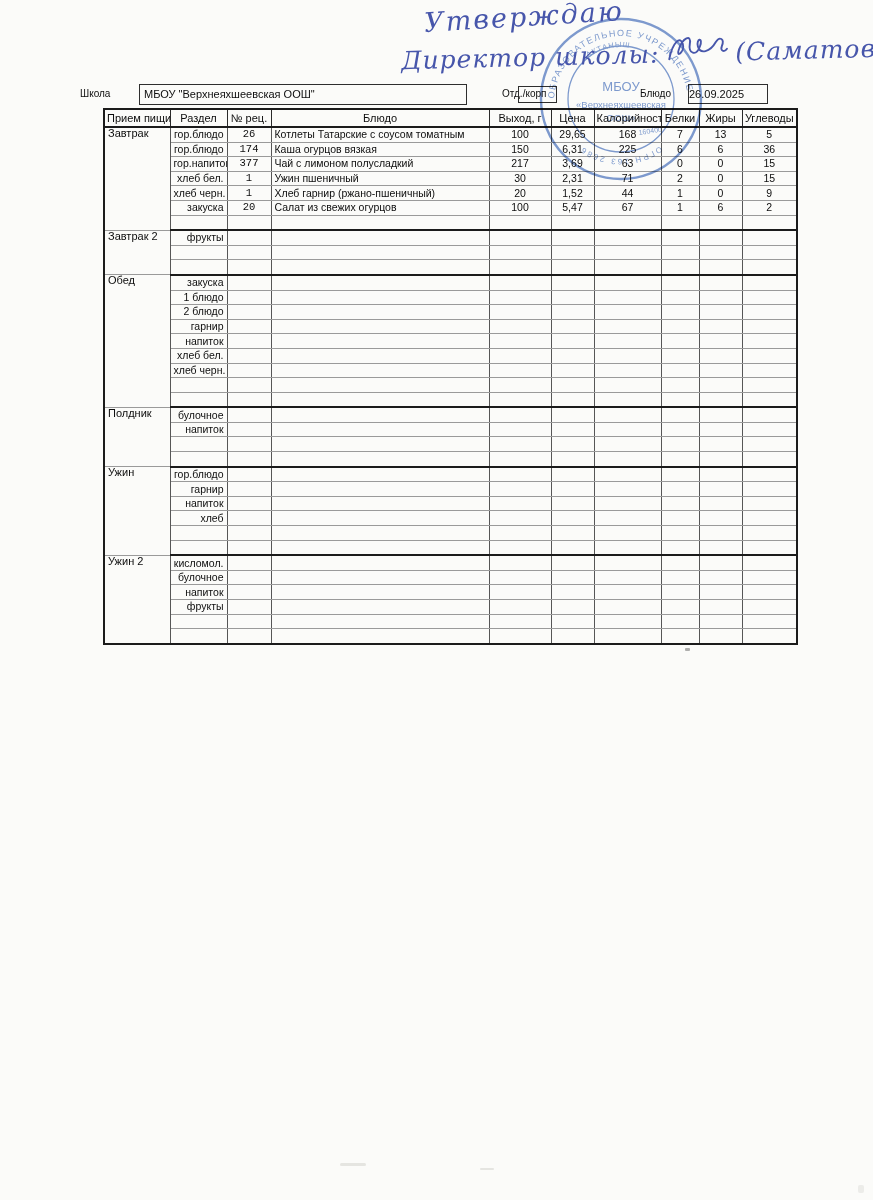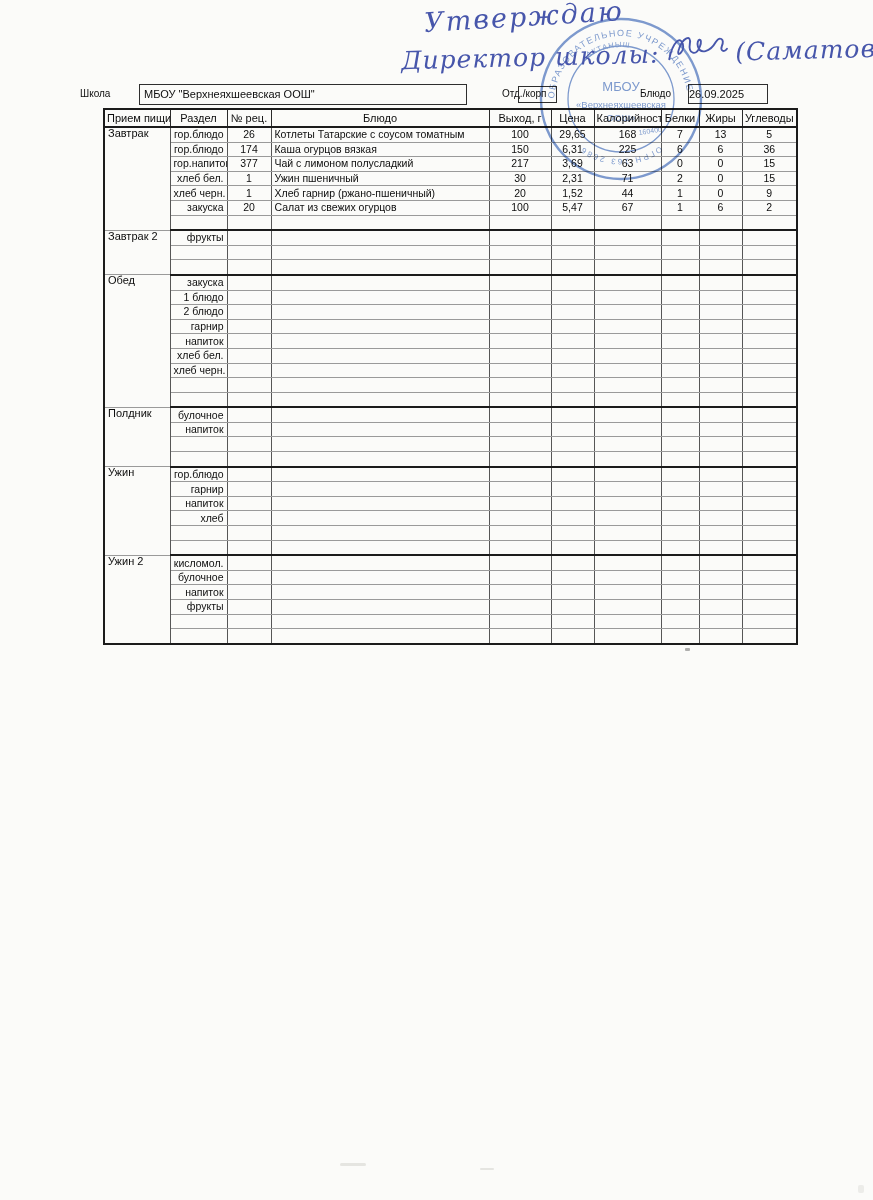--- a/index.html
+++ b/index.html
@@ -48,21 +48,21 @@
   }
   table.menu td {
     height:13.6px; line-height:11px; padding:0 3px;
     border-left:1px solid #565656; border-right:1px solid #565656;
     border-bottom:1px solid #9a9a9a;
     overflow:hidden; white-space:nowrap;
   }
   table.menu tr.section-end td { border-bottom:2px solid #1b1b1b; }
   td.meal-cell { vertical-align:top; padding-top:1px; font-size:11px; border-right:1px solid #2a2a2a; }
   td.c0 { text-align:right; }
-  td.c1 { text-align:center; }
+  td.c1 { text-align:center;font-family:Liberation Mono, monospace; }
   td.c2 { text-align:left; }
   td.c3, td.c4, td.c5, td.c6, td.c7, td.c8 { text-align:center; }
   
   .speck { position:absolute; background:#6f6f6f; opacity:.55; border-radius:1px; }
   .speck-1 { left:685px; top:648px; width:5px; height:3px; }
   .smudge { position:absolute; background:#c9c9c4; opacity:.45; border-radius:2px; }
   .smudge-1 { left:340px; top:1163px; width:26px; height:3px; }
   .smudge-2 { left:480px; top:1168px; width:14px; height:2px; }
   .smudge-3 { left:858px; top:1185px; width:6px; height:8px; opacity:.3; }
 </style>

